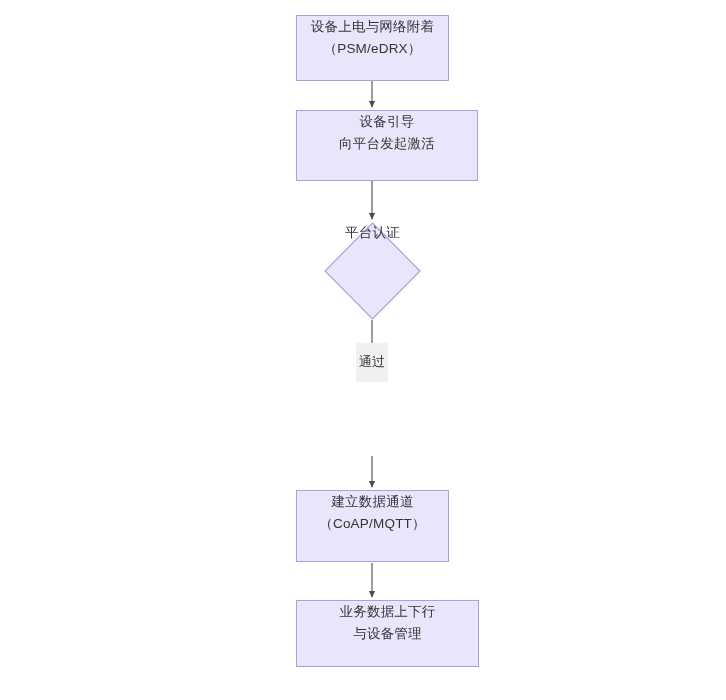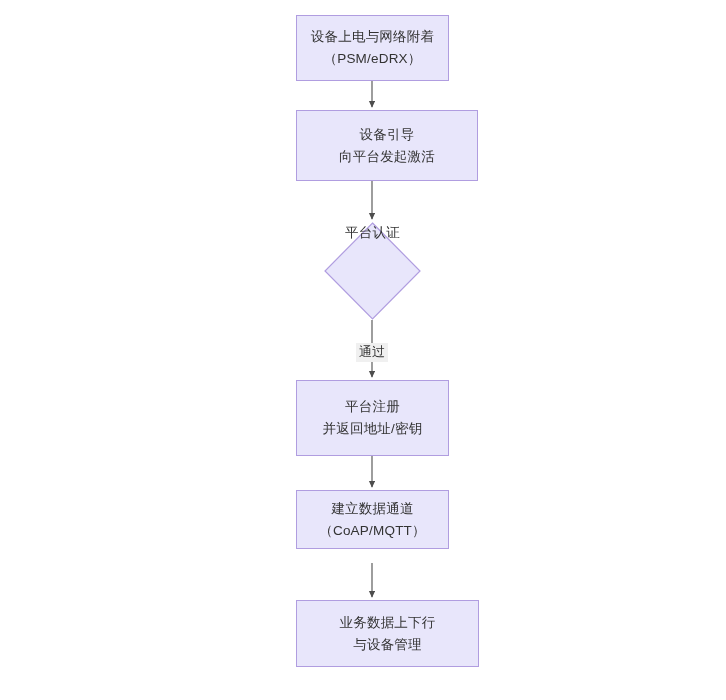--- a/index.html
+++ b/index.html
@@ -32,21 +32,20 @@
     height: 700px;
     z-index: 1;
   }
 
   
   .node {
     position: absolute;
     z-index: 2;
     box-sizing: border-box;
     display: flex;
-    align-items: center;
     justify-content: center;
     text-align: center;
   }
 
   .node-rect {
     background: #e8e6fb;
     border: 1.2px solid #b09de0;
   }
 
   .node-label {
@@ -79,21 +78,21 @@
   }
 
   
   .edge-label {
     position: absolute;
     z-index: 3;
     color: #333333;
     font-size: 13px;
     line-height: 1.3;
     background: #f0f0f0;
-    padding: 1px 3px;
+    padding: 11px 3px;
     white-space: nowrap;
     user-select: none;
   }
 </style>
 </head>
 <body>
 
 <div id="flow-canvas">
 
   <svg id="edges-layer" viewBox="0 0 726 700" width="726" height="700" xmlns="http://www.w3.org/2000/svg">
@@ -126,26 +125,22 @@
 
   <div class="node-diamond" style="left:324px; top:222px; width:97px; height:98px;">
     <svg class="diamond-shape" viewBox="0 0 97 98" width="97" height="98" xmlns="http://www.w3.org/2000/svg">
       <polygon points="48.5,1 96,49 48.5,97 1,49" fill="#e8e6fb" stroke="#b09de0" stroke-width="1.2"></polygon>
     </svg>
     <div class="node-label">平台认证</div>
   </div>
 
   <div class="edge-label" style="left:356px; top:343px;">通过</div>
 
-  <div class="node node-rect" style="left:296px; top:380px; width:153px; height:76px;">
-    <div class="node-label">平台注册
-并返回地址/密钥</div>
-  </div>
 
-  <div class="node node-rect" style="left:296px; top:490px; width:153px; height:59px;">
+  <div class="node node-rect" style="left:296px; top:490px; width:153px; height:72px;">
     <div class="node-label">建立数据通道
 （CoAP/MQTT）</div>
   </div>
 
   <div class="node node-rect" style="left:296px; top:600px; width:183px; height:67px;">
     <div class="node-label">业务数据上下行
 与设备管理</div>
   </div>
 
 </div>

